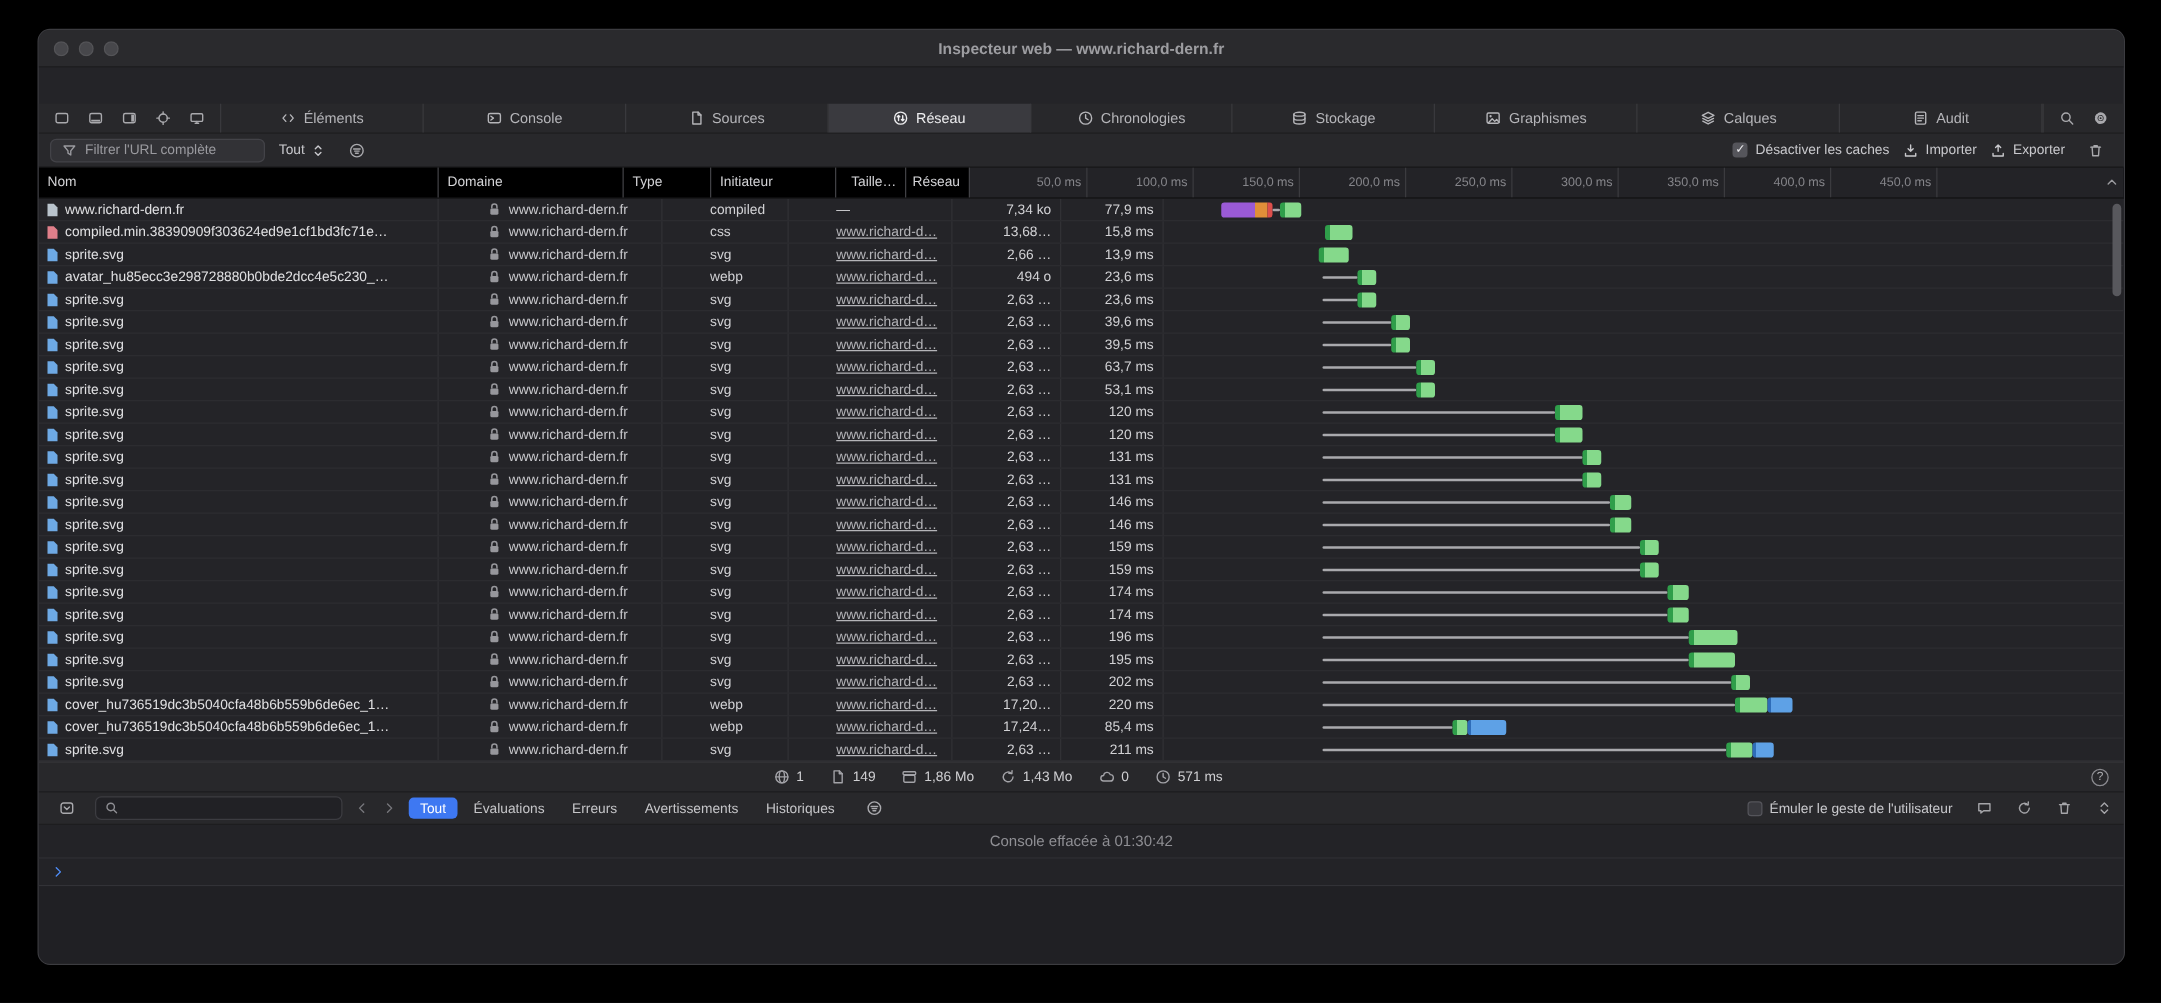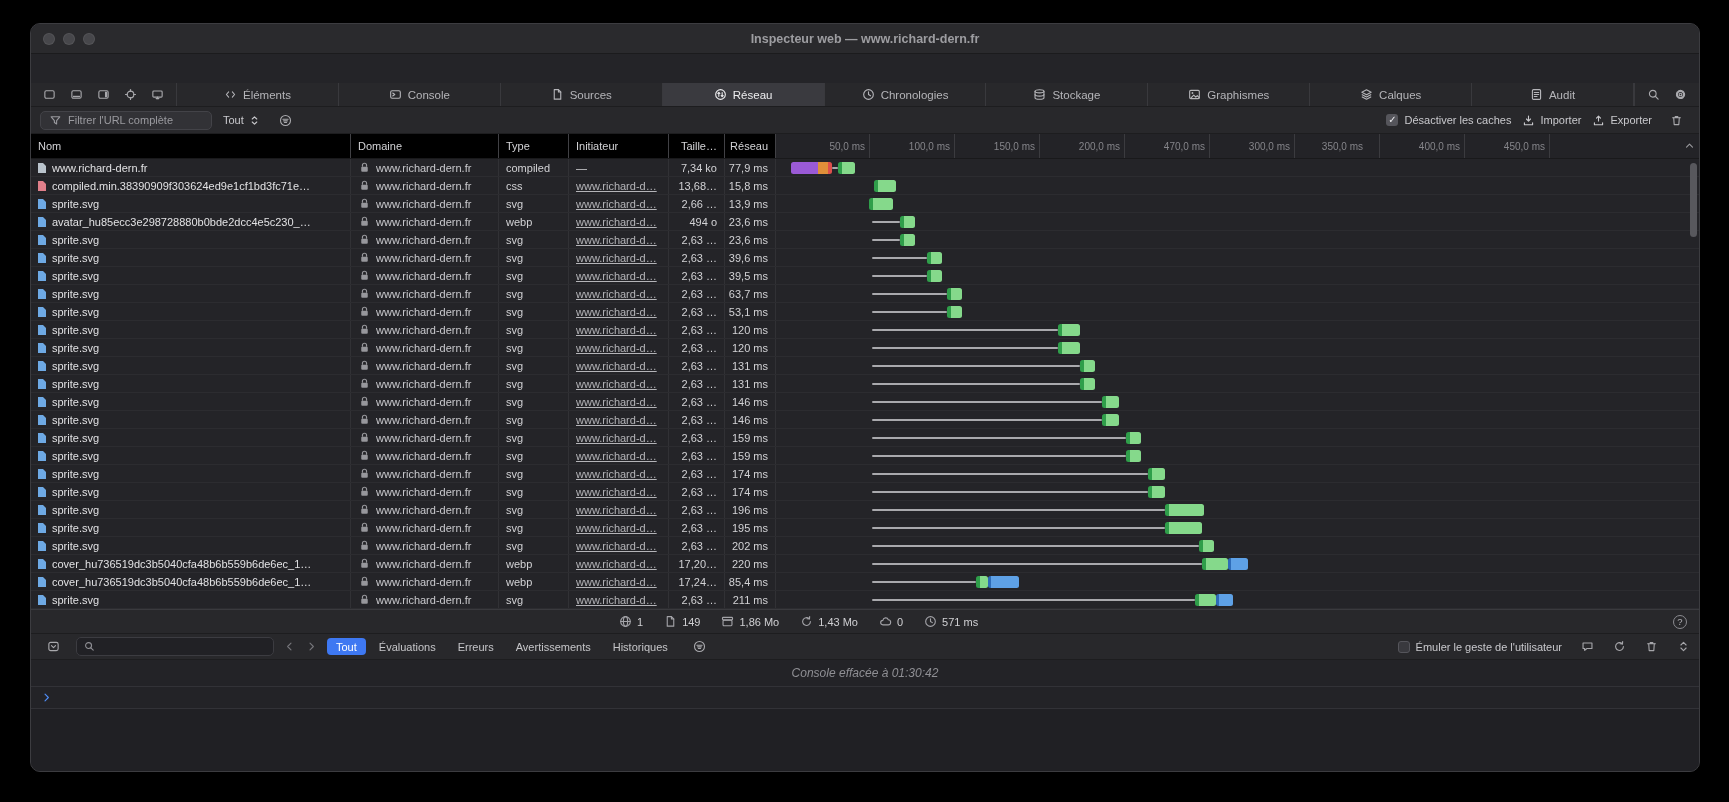--- a/index.html
+++ b/index.html
@@ -50,21 +50,21 @@
     overflow:hidden; white-space:nowrap; }
   .hc.r { justify-content:flex-end; }
   .hc.wfh { background:#232327; border-right:none; position:relative; padding:0; }
   .tick-label { position:absolute; top:0; height:100%; width:62px; display:flex; align-items:center;
     justify-content:flex-end; font-size:10px; color:#85858a; }
   .tick-line { position:absolute; top:0; bottom:0; width:1px; background:#3b3b3f; }
   .hdr-chevron { position:absolute; right:3px; top:5px; color:#9a9a9e; }
 
   .tbody { flex:0 0 450px; position:relative; background:#242428; overflow:hidden; }
   .trow { height:18px; display:grid; grid-template-columns:var(--cols); border-bottom:1px solid #2c2c30;
-    font-size:11px; color:#d2d2d5; }
+    font-size:11px; color:#d2d2d5;gap:31px; }
   .c { display:flex; align-items:center; padding:0 7px; border-right:1px solid #313135;
     overflow:hidden; white-space:nowrap; }
   .c.name { gap:5px; padding-left:6px; color:#e1e1e3; }
   .c.dom { gap:5px; color:#c9c9cd; }
   .c.r { justify-content:flex-end; }
   .ilink { text-decoration:underline; color:#b4b4b8; }
   .c.wf { border-right:none; position:relative; padding:0; }
   .seg { position:absolute; }
   .seg.line { top:8px; height:2px; background:#a9a9ad; border-radius:1px; }
   .seg.bar { top:3px; height:12px; border-radius:2.5px; }
@@ -96,21 +96,21 @@
     background:#212125; border:1px solid #3c3c41; padding:0 6px; color:#8e8e93; }
   .navbtn { color:#77777c; display:flex; }
   .pills { display:flex; align-items:center; gap:4px; }
   .pill { height:17px; display:flex; align-items:center; padding:0 9px; border-radius:4px;
     color:#c6c6c9; font-size:11px; }
   .pill.active { background:#3e78f2; color:#fff; }
   .cbar-icon { color:#a5a5a9; display:flex; margin-left:10px; }
 
   
   .console-msg-row { flex:0 0 27px; display:flex; align-items:center; justify-content:center;
-    color:#8f8f94; font-size:12px; background:#232327; border-bottom:1px solid #323237;font-style:italic; }
+    color:#8f8f94; font-size:12px; background:#232327; border-bottom:1px solid #323237; }
   .prompt-row { flex:0 0 22px; display:flex; align-items:center; padding:0 9px;
     background:#232327; border-bottom:1px solid #323237; color:#4f8df7; }
   .console-rest { flex:1; background:#202024; }
 </style>
 </head>
 <body>
 
 <div class="window">
 
   <div class="titlebar">
@@ -344,25 +344,25 @@
     <div class="hc wfh" id="timeline-header">
         <span class="tick-line" style="left:93px"></span>
           <span class="tick-label" style="left:27px">50,0 ms</span>
         <span class="tick-line" style="left:178px"></span>
           <span class="tick-label" style="left:112px">100,0 ms</span>
         <span class="tick-line" style="left:263px"></span>
           <span class="tick-label" style="left:197px">150,0 ms</span>
         <span class="tick-line" style="left:348px"></span>
           <span class="tick-label" style="left:282px">200,0 ms</span>
         <span class="tick-line" style="left:433px"></span>
-          <span class="tick-label" style="left:367px">470,0 ms</span>
+          <span class="tick-label" style="left:367px">250,0 ms</span>
         <span class="tick-line" style="left:518px"></span>
           <span class="tick-label" style="left:452px">300,0 ms</span>
         <span class="tick-line" style="left:603px"></span>
-          <span class="tick-label" style="left:525px">350,0 ms</span>
+          <span class="tick-label" style="left:537px">350,0 ms</span>
         <span class="tick-line" style="left:688px"></span>
           <span class="tick-label" style="left:622px">400,0 ms</span>
         <span class="tick-line" style="left:773px"></span>
           <span class="tick-label" style="left:707px">450,0 ms</span>
       </div>
     <span class="hdr-chevron">
         <span class="fic">
           <svg class="i" viewBox="0 0 14 14" fill="none" stroke="currentColor" stroke-width="1.2" stroke-linecap="round" stroke-linejoin="round">
             <path d="M3.8 8.8 7 5.6l3.2 3.2"></path>
           </svg>

